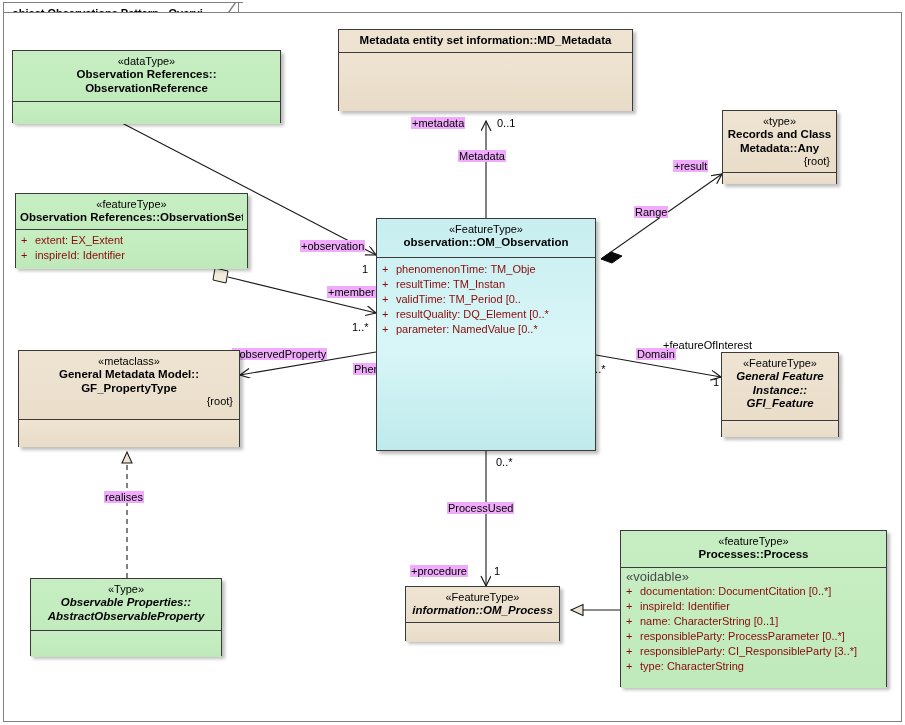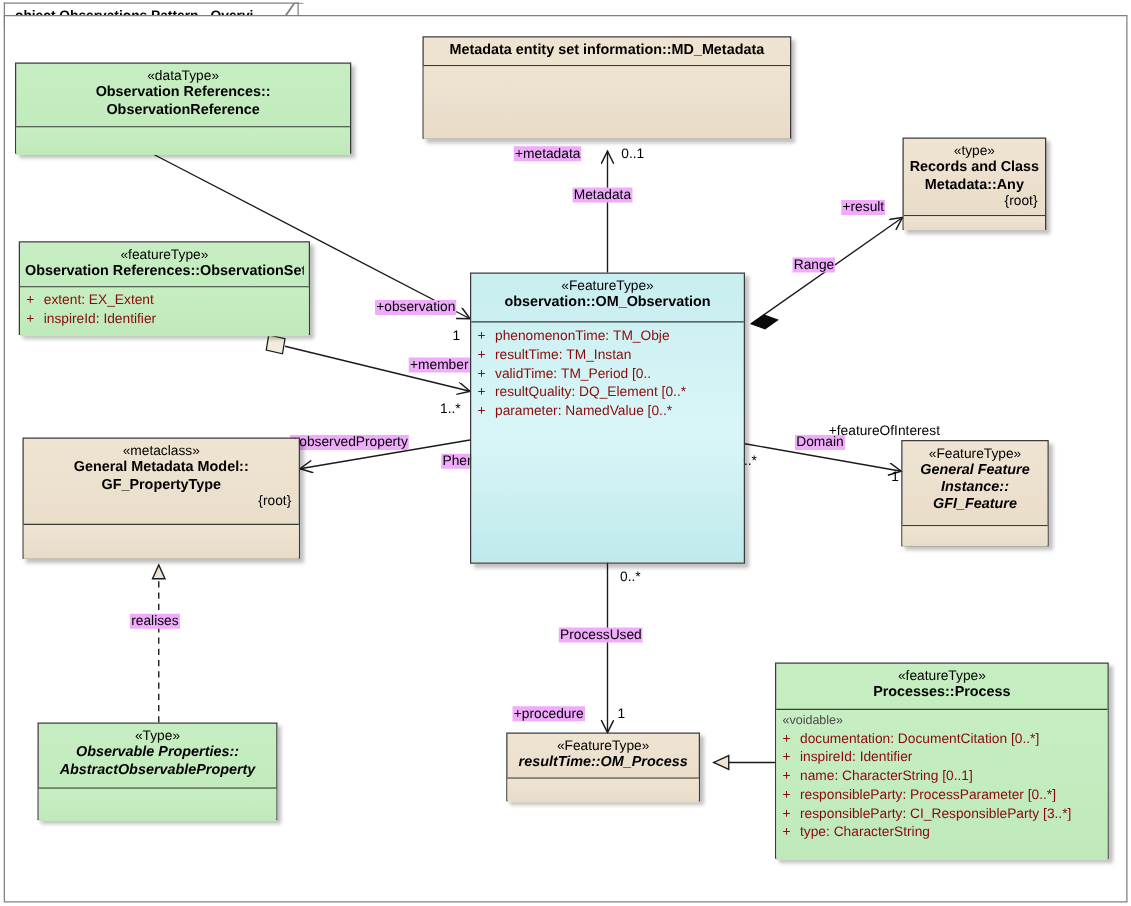--- a/index.html
+++ b/index.html
@@ -29,21 +29,21 @@
   .green .body{background:linear-gradient(180deg,#c6eec2 0%,#bfe9bb 100%);}
   .tan{background:linear-gradient(180deg,#efe4d2 0%,#e8dcc8 100%);}
   .tan .body{background:linear-gradient(180deg,#efe4d2 0%,#e8dcc8 100%);}
   .cyan{background:linear-gradient(180deg,#c8eef0 0%,#d9f6f7 55%,#bfeaec 100%);}
   .cyan .body{background:transparent;}
 
   .attr{font-size:11px;color:#000;line-height:15px;white-space:nowrap;overflow:hidden;}
   .attr .vis{color:#8a0a0a;display:inline-block;width:14px;}
   .attr .nm{color:#8a0a0a;}
   .attr .ty{color:#8a0a0a;}
-  .voidable{font-size:10px;color:#4a4a4a;line-height:14px;}
+  .voidable{font-size:13px;color:#4a4a4a;line-height:14px;}
 
   
   .lbl{position:absolute;font-size:11px;color:#000;white-space:nowrap;background:#f0abfc;line-height:12px;padding:0 1px;}
   .lbl.nobg{background:transparent;}
   .mult{position:absolute;font-size:11px;color:#000;white-space:nowrap;line-height:12px;}
   svg.links{position:absolute;left:0;top:0;width:905px;height:725px;pointer-events:none;}
 </style>
 </head>
 <body>
 
@@ -210,21 +210,21 @@
       <div class="cname italic">Observable Properties::</div>
       <div class="cname italic">AbstractObservableProperty</div>
     </div>
     <div class="sep"></div>
     <div class="body" style="height:26px;"></div>
   </div>
 
   <div class="uml tan" style="left:405px;top:586px;width:155px;height:55px;">
     <div class="head" style="height:35px;">
       <div class="stereo">«FeatureType»</div>
-      <div class="cname italic">resultTime::OM_Process</div>
+      <div class="cname italic">information::OM_Process</div>
     </div>
     <div class="sep"></div>
     <div class="body" style="height:19px;"></div>
   </div>
 
   <div class="uml green" style="left:620px;top:530px;width:267px;height:157px;">
     <div class="head" style="height:36px;">
       <div class="stereo">«featureType»</div>
       <div class="cname">Processes::Process</div>
     </div>

